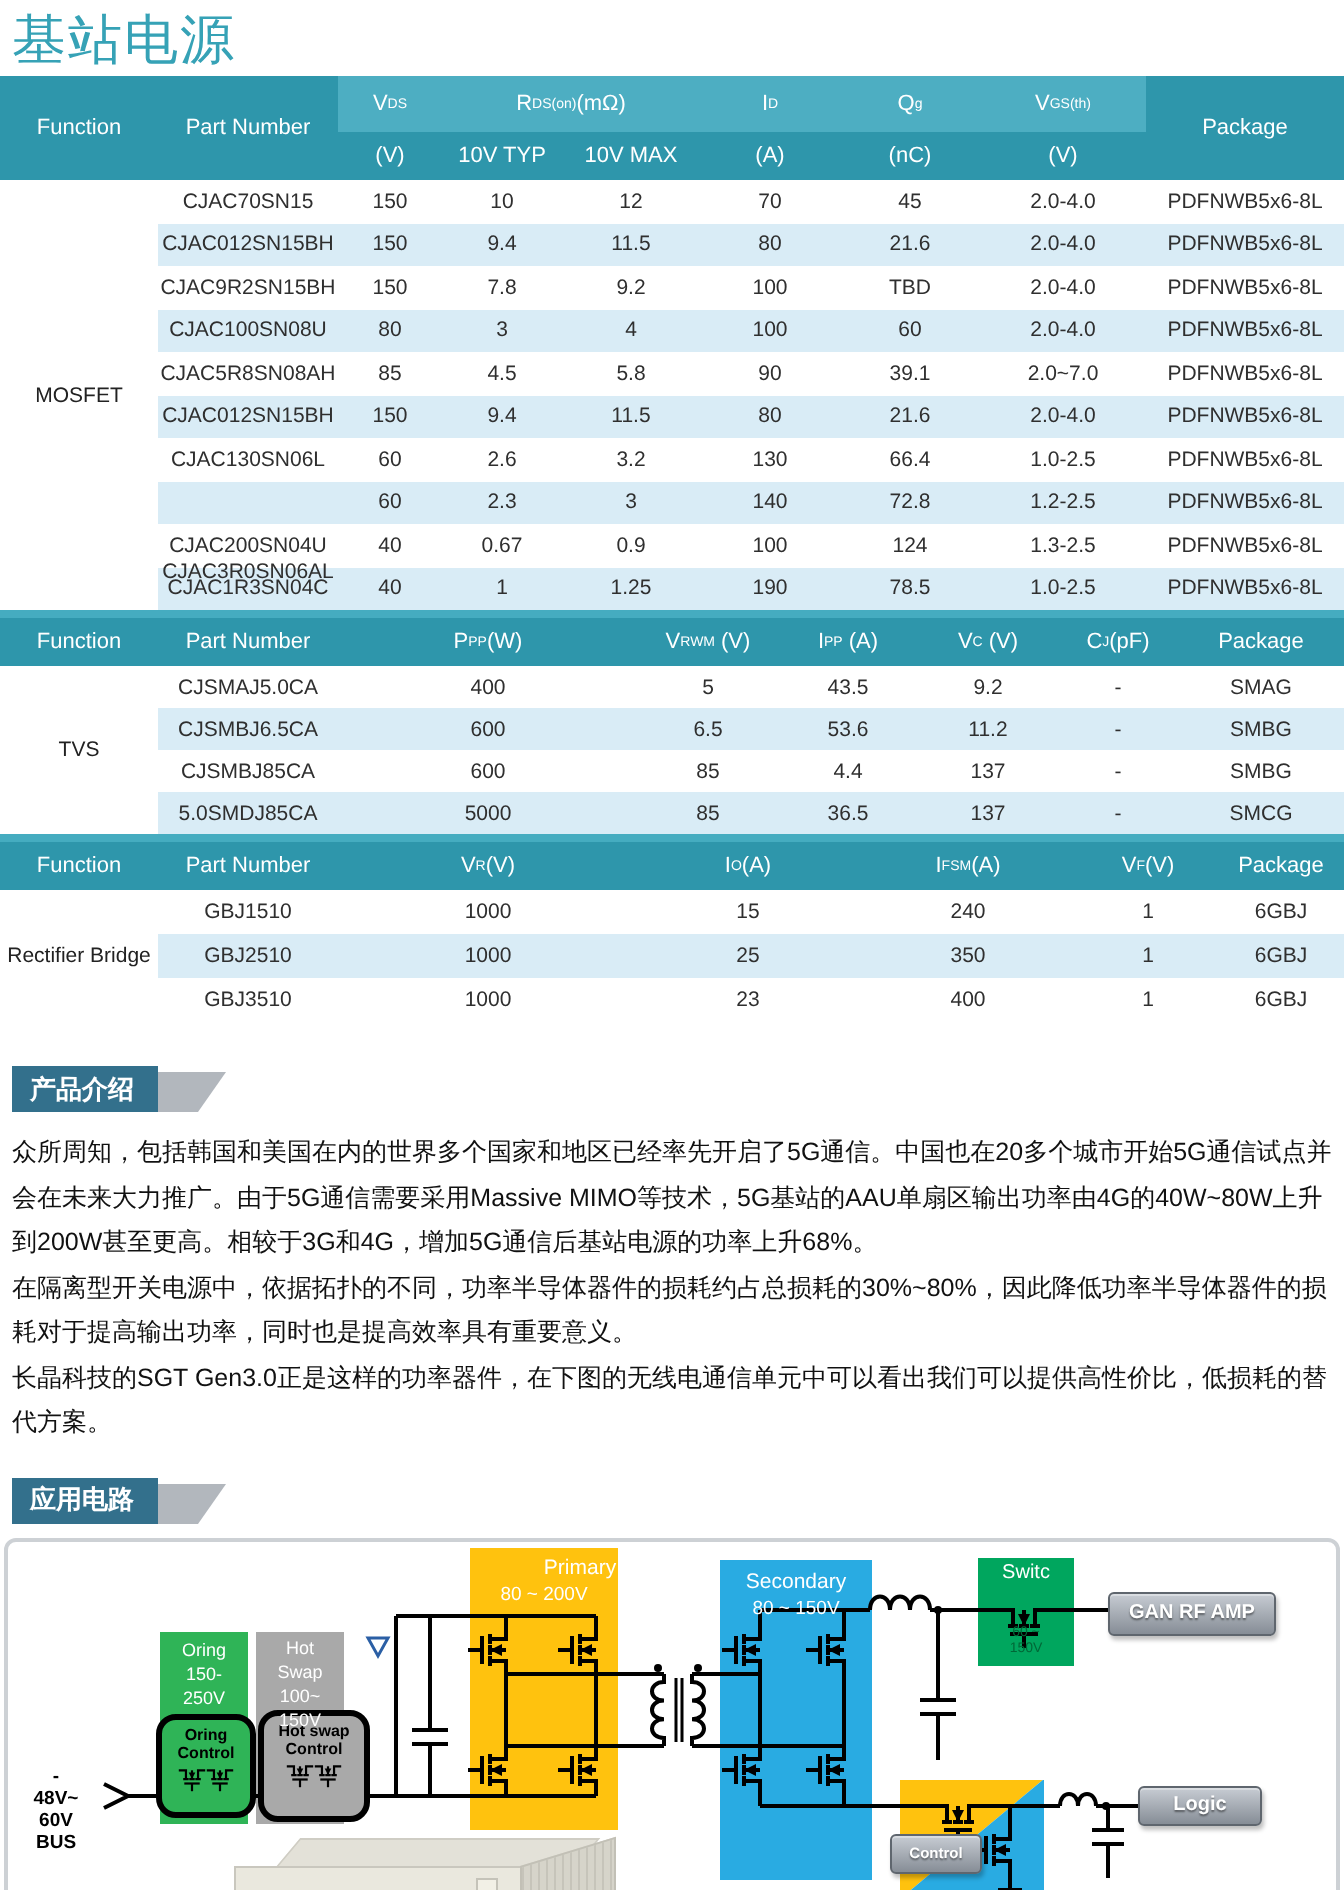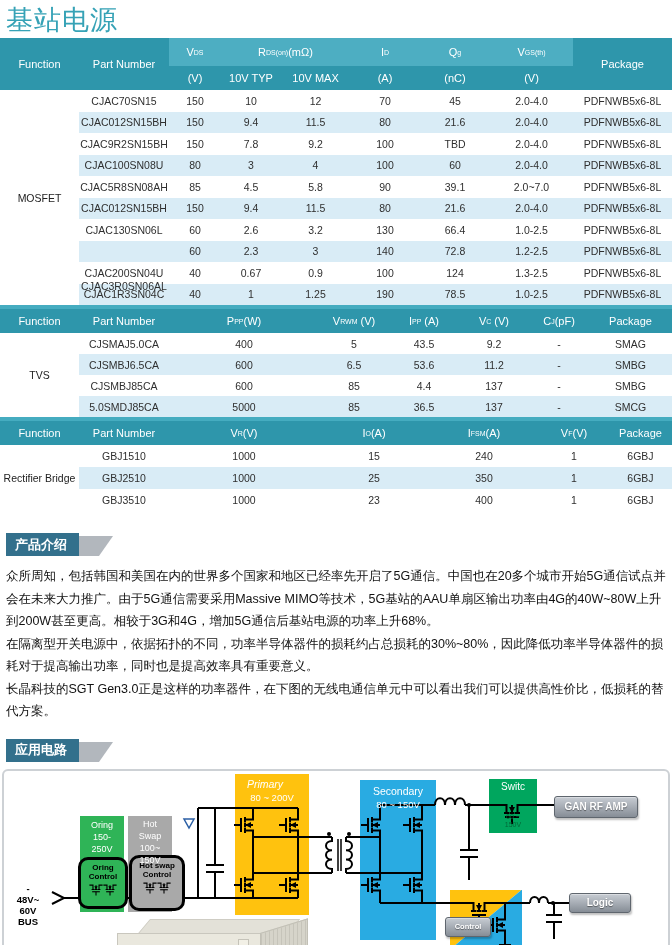--- a/index.html
+++ b/index.html
@@ -460,21 +460,21 @@
 48V~
 60V
 BUS</div>
     <div class="abs boxlabel" style="left:76px;top:48px;width:44px;font-size:9px;line-height:12px;">Oring
 150-
 250V</div>
     <div class="abs boxlabel" style="left:124px;top:47px;width:44px;font-size:9px;line-height:12px;">Hot
 Swap
 100~
 150V</div>
-    <div class="abs boxlabel" style="left:219px;top:7px;width:84px;font-size:10.5px;font-style:italic;">Primary</div>
+    <div class="abs boxlabel" style="left:244px;top:7px;width:84px;font-size:10.5px;">Primary</div>
     <div class="abs boxlabel" style="left:231px;top:21px;width:74px;font-size:9.5px;">80 ~ 200V</div>
     <div class="abs boxlabel" style="left:356px;top:14px;width:76px;font-size:10.5px;">Secondary</div>
     <div class="abs boxlabel" style="left:356px;top:28px;width:76px;font-size:9.5px;">80 ~ 150V</div>
     <div class="abs boxlabel" style="left:485px;top:10px;width:48px;font-size:10px;">Switc</div>
     <div class="abs boxlabel" style="left:485px;top:42px;width:48px;font-size:7px;line-height:8px;color:#006837;">60 ~
 150V</div>
     <div class="abs pill" style="left:550px;top:25px;width:82px;height:20px;font-size:10px;">GAN RF AMP</div>
     <div class="abs pill" style="left:565px;top:122px;width:60px;height:18px;font-size:10px;">Logic</div>
     <div class="abs pill" style="left:441px;top:146px;width:44px;height:18px;font-size:7.5px;line-height:8px;text-align:center;">Control</div>
   </div>

